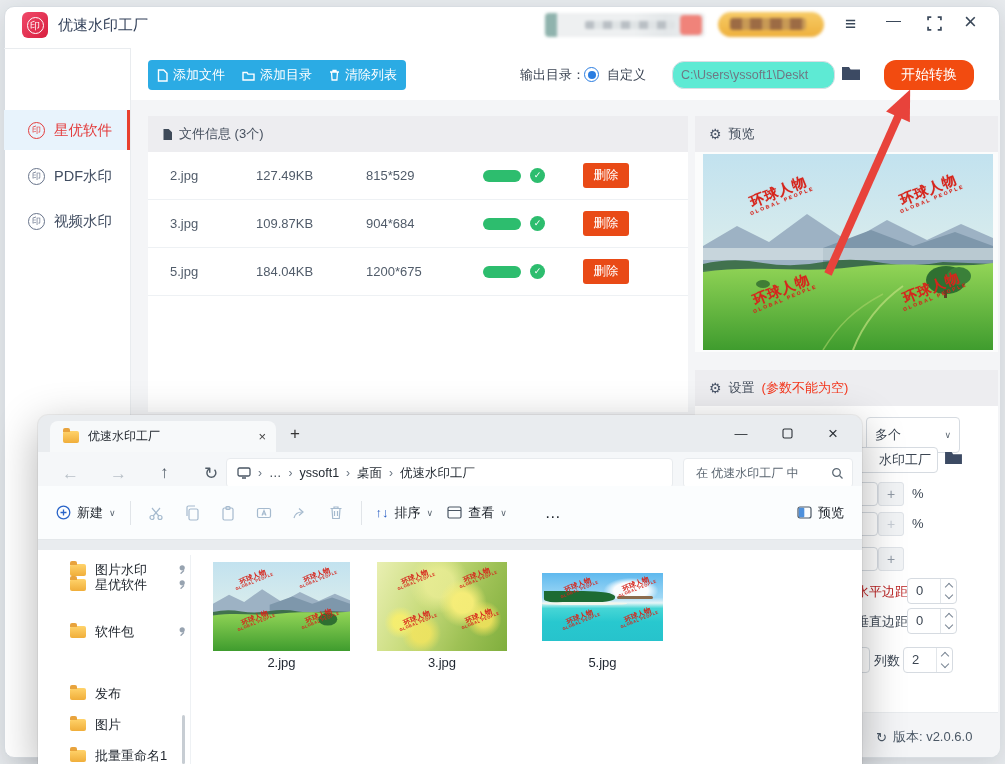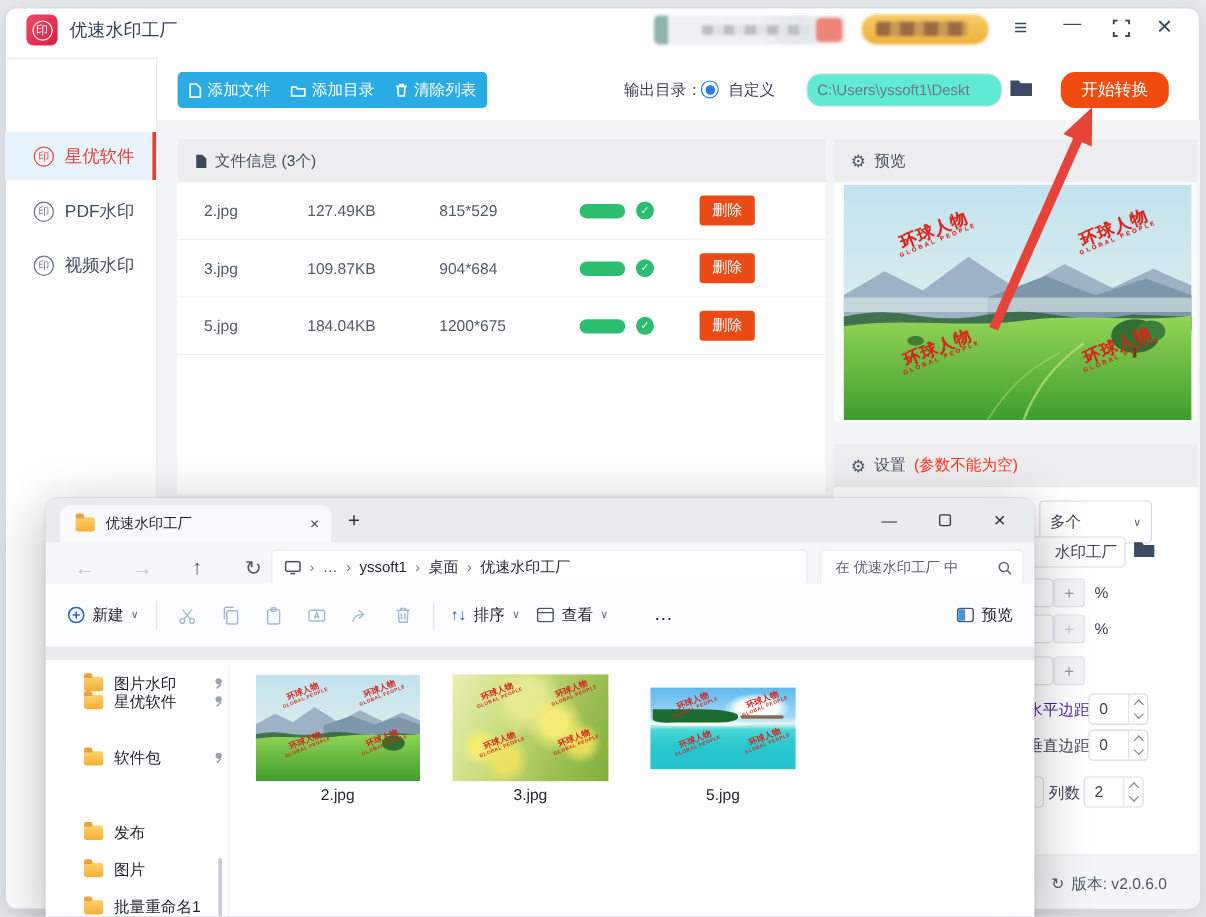--- a/index.html
+++ b/index.html
@@ -290,21 +290,21 @@
 <div class="a plusbtn" style="left:878px;top:482px;width:26px;height:24px">+</div>
 <div class="a" style="left:912px;top:486px;font-size:13px;color:#3b4552">%</div>
 
 <div class="a fbox" style="left:790px;top:512px;width:88px;height:24px"></div>
 <div class="a plusbtn" style="left:878px;top:512px;width:26px;height:24px;color:#c6ccd4">+</div>
 <div class="a" style="left:912px;top:516px;font-size:13px;color:#3b4552">%</div>
 
 <div class="a fbox" style="left:790px;top:547px;width:88px;height:24px"></div>
 <div class="a plusbtn" style="left:878px;top:547px;width:26px;height:24px">+</div>
 
-<div class="a" style="left:856px;top:583px;font-size:13px;color:#4c1d95">水平边距</div>
+<div class="a" style="left:856px;top:583px;font-size:13px;color:#b91c1c">水平边距</div>
 <div class="a fbox" style="left:907px;top:578px;width:50px;height:26px;line-height:24px;padding-left:8px">
   <span>0</span>
   <span class="spin">
       <i class="chu"></i>
       <i class="chd"></i>
     </span>
 </div>
 <div class="a" style="left:856px;top:613px;font-size:13px;color:#3b4552">垂直边距</div>
 <div class="a fbox" style="left:907px;top:608px;width:50px;height:26px;line-height:24px;padding-left:8px">
   <span>0</span>

